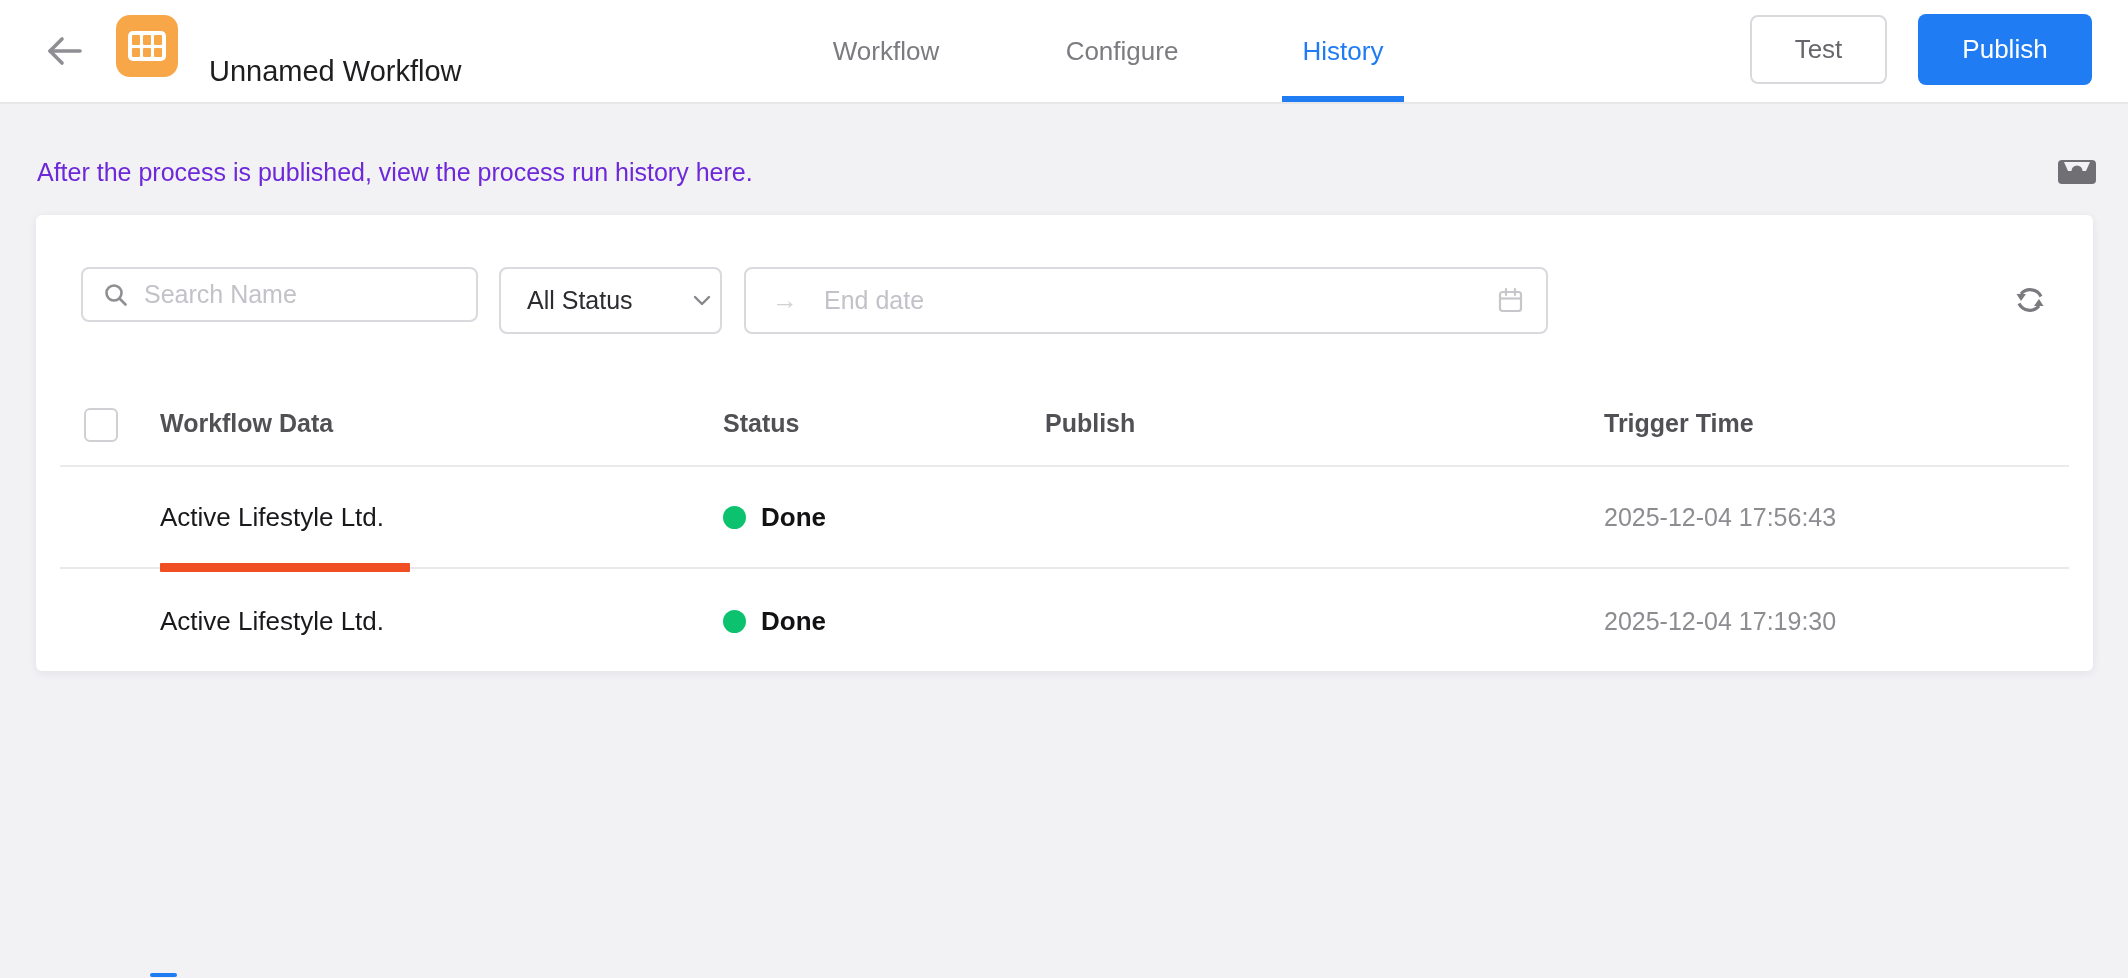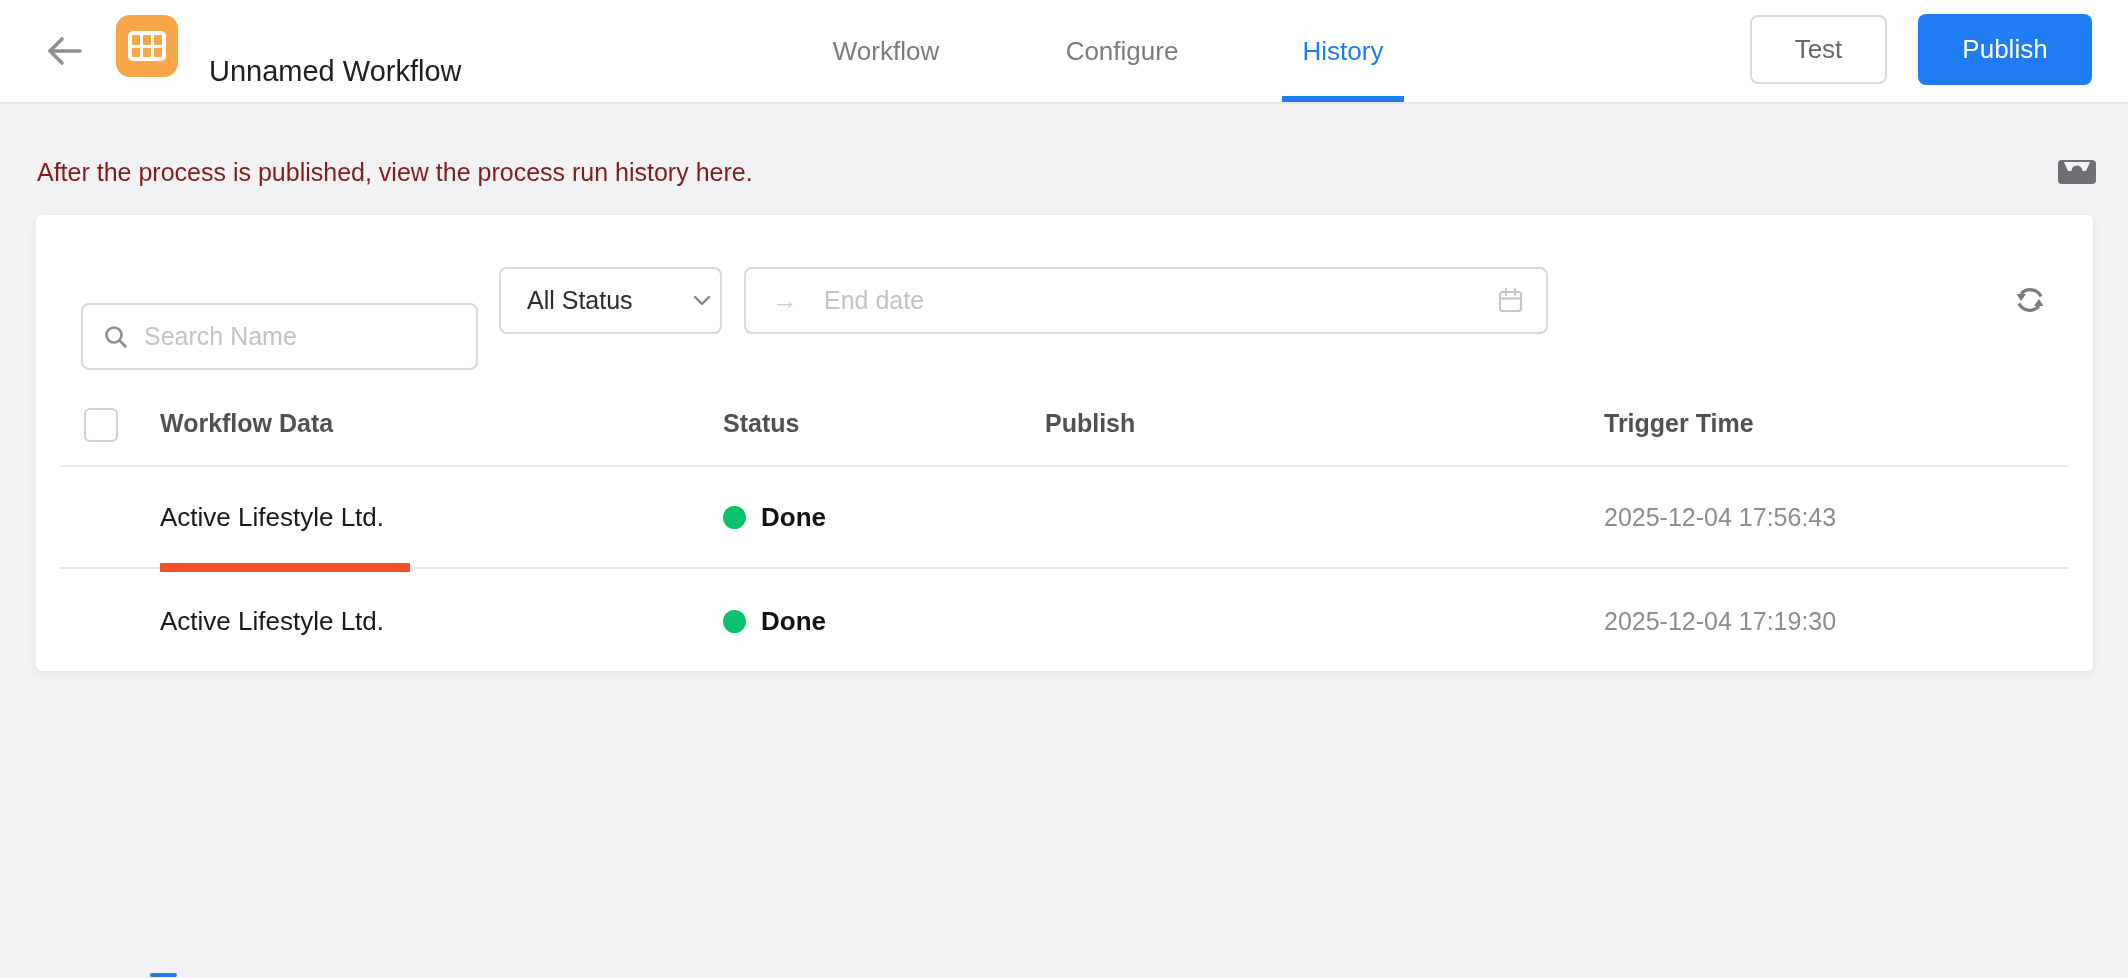--- a/index.html
+++ b/index.html
@@ -18,27 +18,27 @@
   .tab-workflow{left:818px;width:136px;}
   .tab-configure{left:1050px;width:144px;}
   .tab-history{left:1288px;width:110px;color:#1f7cf2;}
   .tab-underline{position:absolute;left:1282px;top:96px;width:122px;height:6px;background:#1f7cf2;}
 
   .test-btn{position:absolute;left:1750px;top:15px;width:137px;height:69px;background:#fff;border:2px solid #d9d9de;border-radius:8px;font-size:26px;color:#66666b;font-family:inherit;cursor:pointer;}
   .publish-btn{position:absolute;left:1918px;top:14px;width:174px;height:71px;background:#1f7cf2;border:none;border-radius:8px;font-size:26px;color:#fff;font-family:inherit;cursor:pointer;}
 
   
   .banner{position:absolute;top:106px;left:0;width:2128px;height:106px;}
-  .banner-text{position:absolute;left:37px;top:52px;font-size:25px;color:#7f1d1d;}
+  .banner-text{position:absolute;left:37px;top:52px;font-size:25px;color:#6d28d9;}
   .inbox-btn{position:absolute;left:2055px;top:46px;width:44px;height:40px;background:none;border:none;padding:0;cursor:pointer;}
 
   
   .card{position:absolute;left:36px;top:215px;width:2057px;height:456px;background:#fff;border-radius:6px;box-shadow:0 2px 10px rgba(30,34,40,0.07);}
 
-  .search-box{position:absolute;left:45px;top:52px;width:397px;height:67px;border:2px solid #d9d9de;border-radius:8px;box-sizing:border-box;display:flex;align-items:center;padding:0 18px 0 20px;gap:13px;background:#fff;margin-top:36px;}
+  .search-box{position:absolute;left:45px;top:52px;width:397px;height:55px;border:2px solid #d9d9de;border-radius:8px;box-sizing:border-box;display:flex;align-items:center;padding:0 18px 0 20px;gap:13px;background:#fff;}
   .search-box input{border:none;outline:none;flex:1;font-size:25px;color:#333;font-family:inherit;min-width:0;background:transparent;}
   .search-box input::placeholder{color:#c2c2c8;}
 
   .status-select{position:absolute;left:463px;top:52px;width:223px;height:67px;border:2px solid #d9d9de;border-radius:8px;box-sizing:border-box;display:flex;align-items:center;justify-content:space-between;padding:0 9px 0 26px;font-size:25px;color:#2b2b30;background:#fff;cursor:pointer;}
 
   .date-range{position:absolute;left:708px;top:52px;width:804px;height:67px;border:2px solid #d9d9de;border-radius:8px;box-sizing:border-box;display:flex;align-items:center;padding:0 22px 0 26px;font-size:25px;color:#c2c2c8;background:#fff;cursor:pointer;}
   .date-range .start-ph{width:336px;}
   .date-range .range-arrow{color:#d2d2d6;margin-right:26px;font-size:26px;}
   .date-range .end-ph{flex:1;}
 

